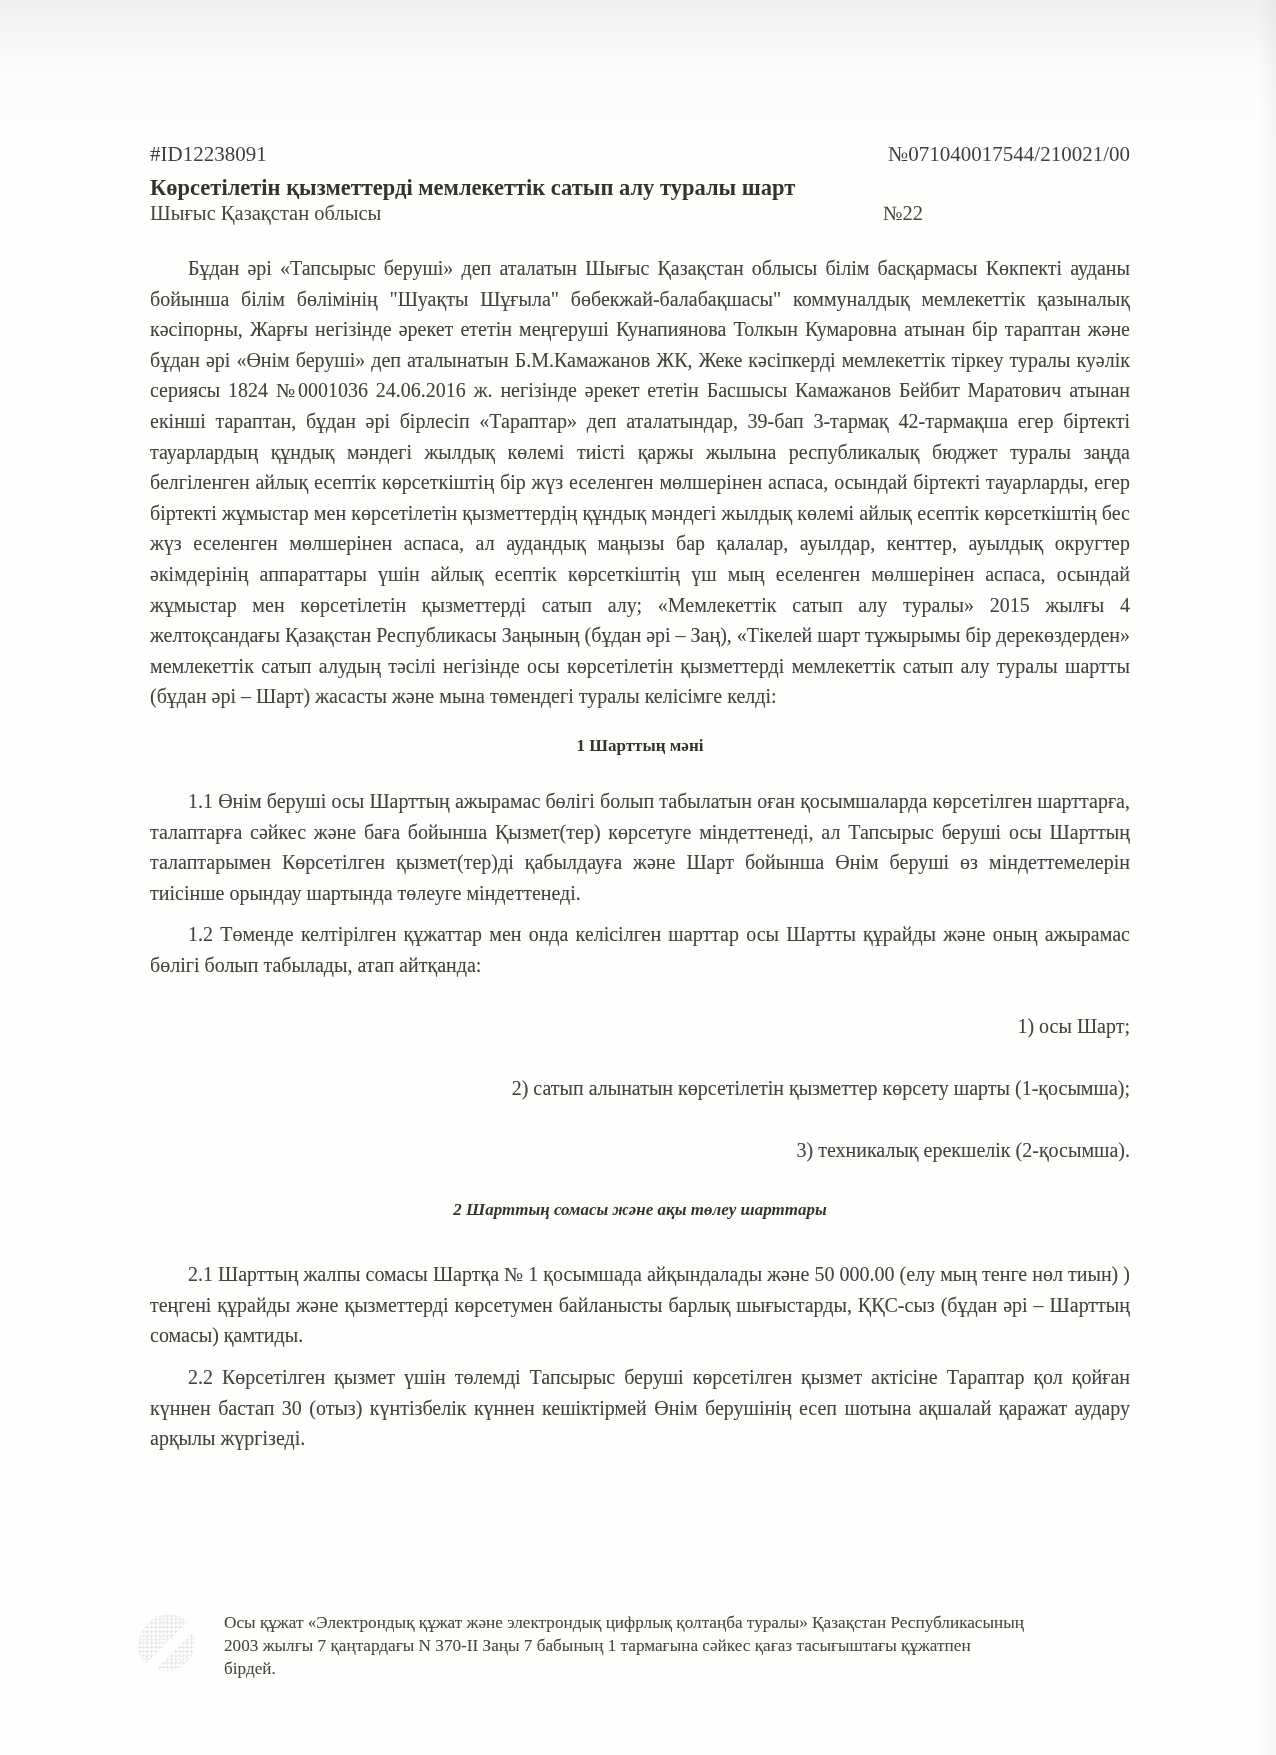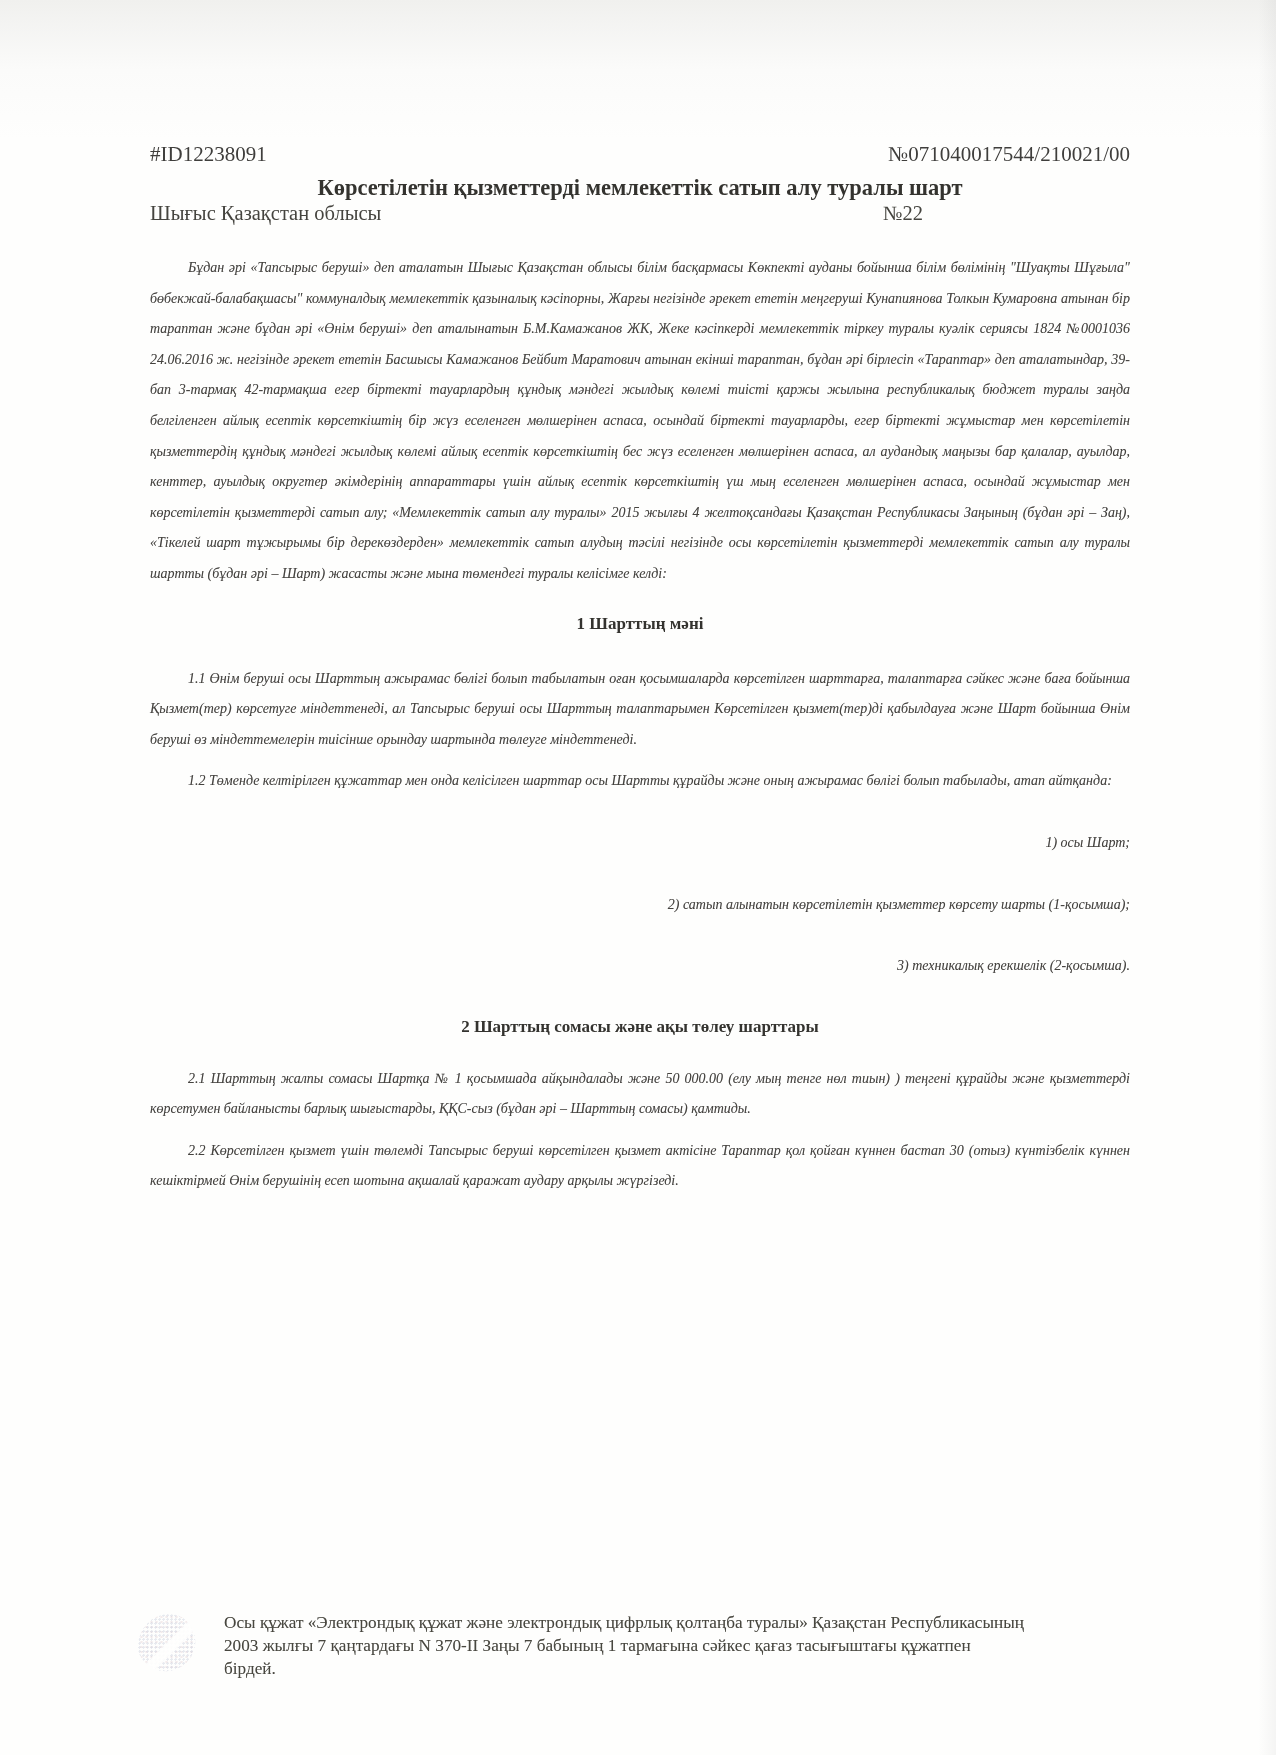--- a/index.html
+++ b/index.html
@@ -33,56 +33,54 @@
 
   .hdr-row {
     display: flex;
     justify-content: space-between;
     font-size: 21px;
     line-height: 26px;
     color: #3f3e3c;
   }
   .doc-title {
     margin-top: 7px;
-    text-align: center;
     font-weight: bold;
     font-size: 22.5px;
     line-height: 28px;
     color: #34332f;
   }
   .region-row {
     display: flex;
     justify-content: space-between;
     font-size: 20.5px;
     color: #45443f;
   }
   .region-row .contract-no { padding-right: 207px; }
 
   .para {
-    font-size: 14px;
+    font-size: 20px;
     line-height: 30.6px;
     text-align: justify;
     text-indent: 38px;
     margin: 0;
     color: #45433f;
     text-shadow: 0 0 0.5px rgba(90,88,100,0.35);
-    font-style: italic;
   }
   .intro { margin-top: 28px; }
   .sec-heading {
     text-align: center;
     font-weight: bold;
     font-size: 17px;
     line-height: 26px;
     color: #34332f;
     margin: 21px 0 27px;
   }
   .clause { margin-top: 11px; }
   .list-item { margin-top: 31px; text-align: right; }
-  .sec-heading.h2 { margin-top: 32px; margin-bottom: 24px; }
+  .sec-heading.h2 { margin-top: 32px; margin-bottom: 36px; font-style: italic; }
 
   .footer {
     position: absolute;
     left: 138px;
     top: 1612px;
     width: 900px;
     display: flex;
     align-items: flex-start;
     gap: 8px;
   }

